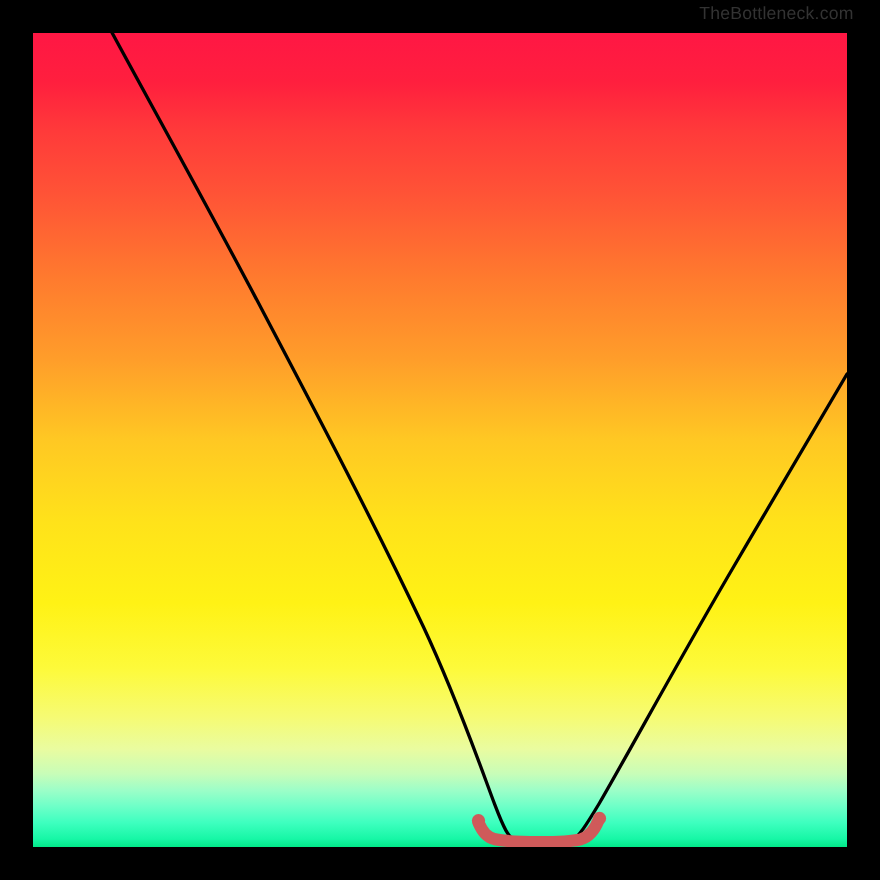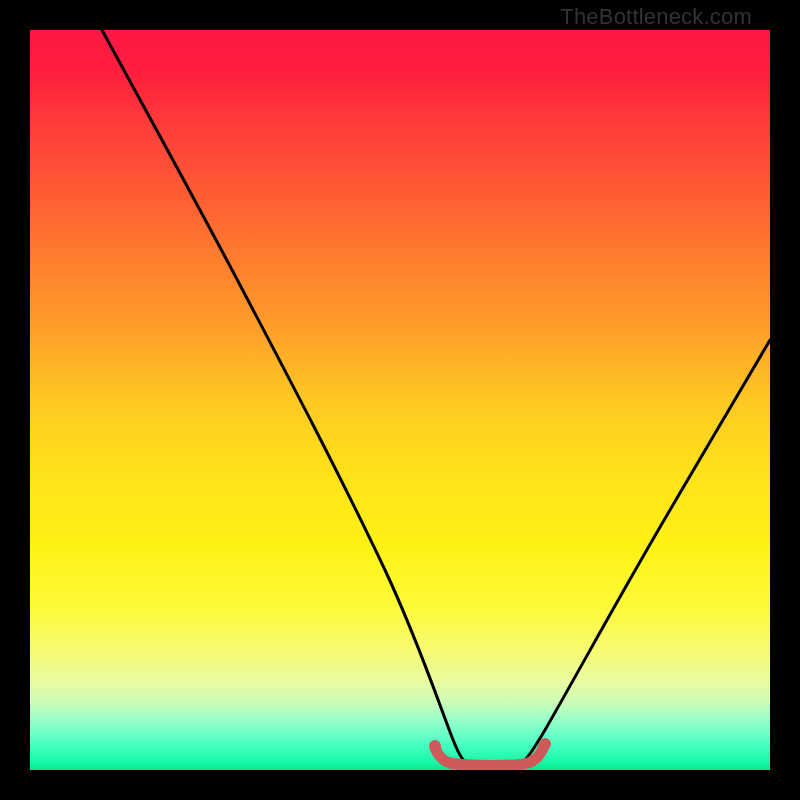--- a/index.html
+++ b/index.html
@@ -42,23 +42,23 @@
       #9dfec8 93%,
       #6effc8 95%,
       #3effbf 97%,
       #17f7a6 99%,
       #02e889 100%
     );
   }
   .watermark {
     position: absolute;
     top: 4px;
-    right: 48px;
+    right: 24px;
     color: #333333;
-    font-size: 22px;
+    font-size: 16px;
     font-weight: 500;
     letter-spacing: 0.2px;
   }
   svg.curves {
     position: absolute;
     left: 0;
     top: 0;
     width: 100%;
     height: 100%;
   }

